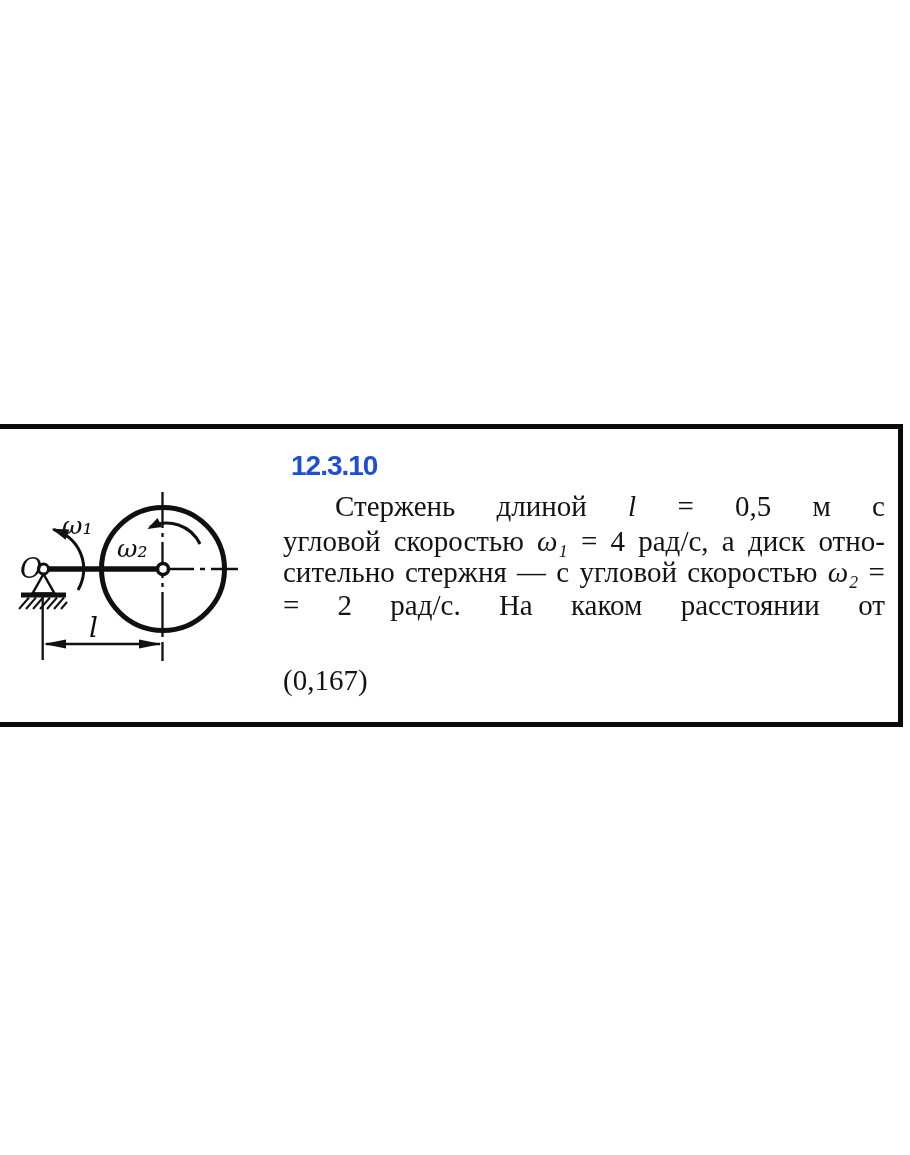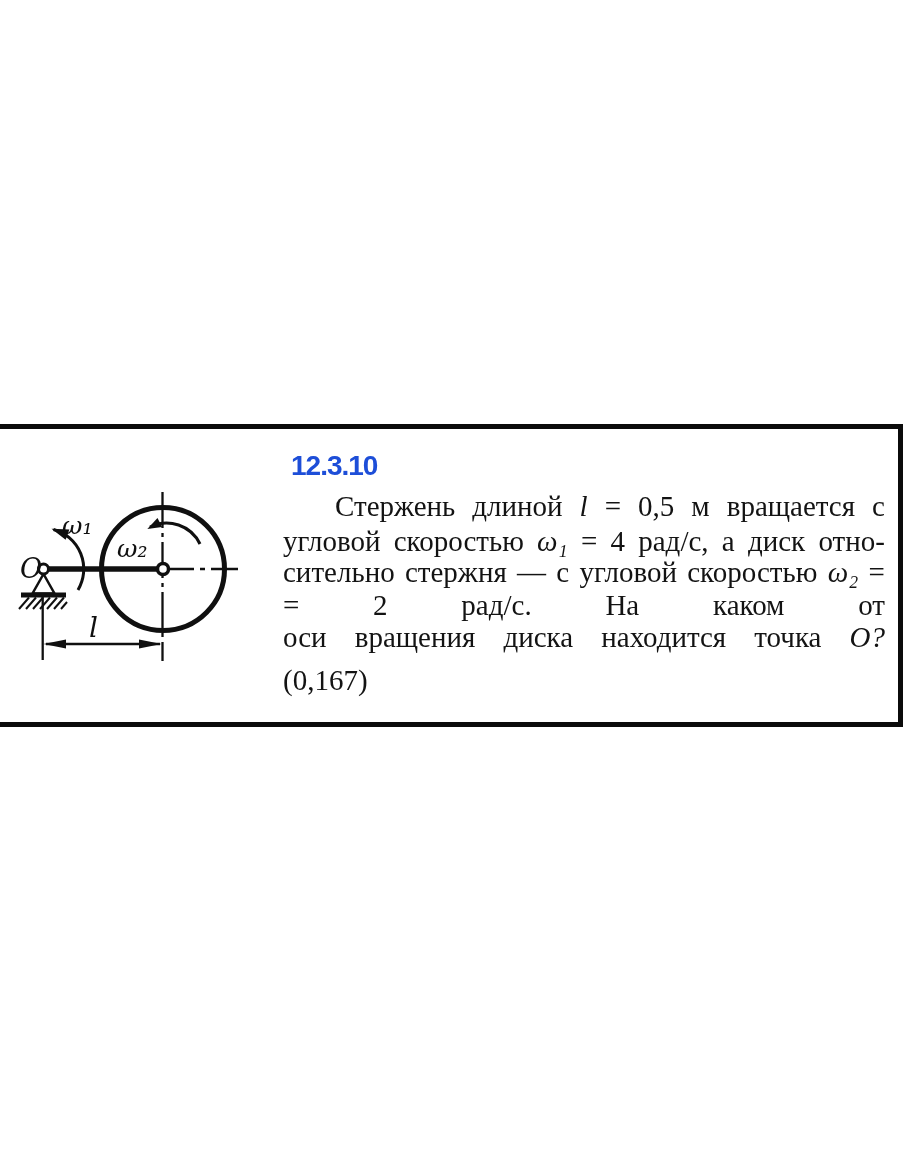--- a/index.html
+++ b/index.html
@@ -38,21 +38,20 @@
 <div class="title">12.3.10</div>
 
 <div class="para" id="para">
     <div class="t-line" style="top: 12px; padding-left: 52px;">
       <span>Стержень</span>
       <span>длиной</span>
       <span class="it">l</span>
       <span>=</span>
       <span>0,5</span>
       <span>м</span>
-      <span>вращается</span>
       <span>с</span>
     </div>
     <div class="t-line" style="top: 47px;">
       <span>угловой</span>
       <span>скоростью</span>
       <span class="it">ω₁</span>
       <span>=</span>
       <span>4</span>
       <span>рад/с,</span>
       <span>а</span>
@@ -68,29 +67,22 @@
       <span>скоростью</span>
       <span class="it">ω₂</span>
       <span>=</span>
     </div>
     <div class="t-line" style="top: 111px;">
       <span>=</span>
       <span>2</span>
       <span>рад/с.</span>
       <span>На</span>
       <span>каком</span>
+      <span>расстоянии</span>
       <span>от</span>
-    </div>
-    <div class="t-line" style="top: 143px;">
-      <span>оси</span>
-      <span>вращения</span>
-      <span>диска</span>
-      <span>находится</span>
-      <span>точка</span>
-      <span class="it">O?</span>
     </div>
     <div class="t-line noj" style="top: 174px;">(0,167)</div>
   </div>
 
 <svg style="position:absolute;left:0;top:483px;" width="260" height="195" viewBox="0 483 260 195">
   <g stroke="#101010" fill="none" stroke-linecap="butt">
     <line x1="162.5" y1="492" x2="162.5" y2="661" stroke-width="2.3" stroke-dasharray="36 5 4 5"></line>
     <line x1="166" y1="569" x2="238" y2="569" stroke-width="2.3" stroke-dasharray="28 6 5 6"></line>
     <circle cx="163" cy="569" r="61.5" stroke-width="5"></circle>
     <line x1="44" y1="569" x2="163" y2="569" stroke-width="5.5"></line>

